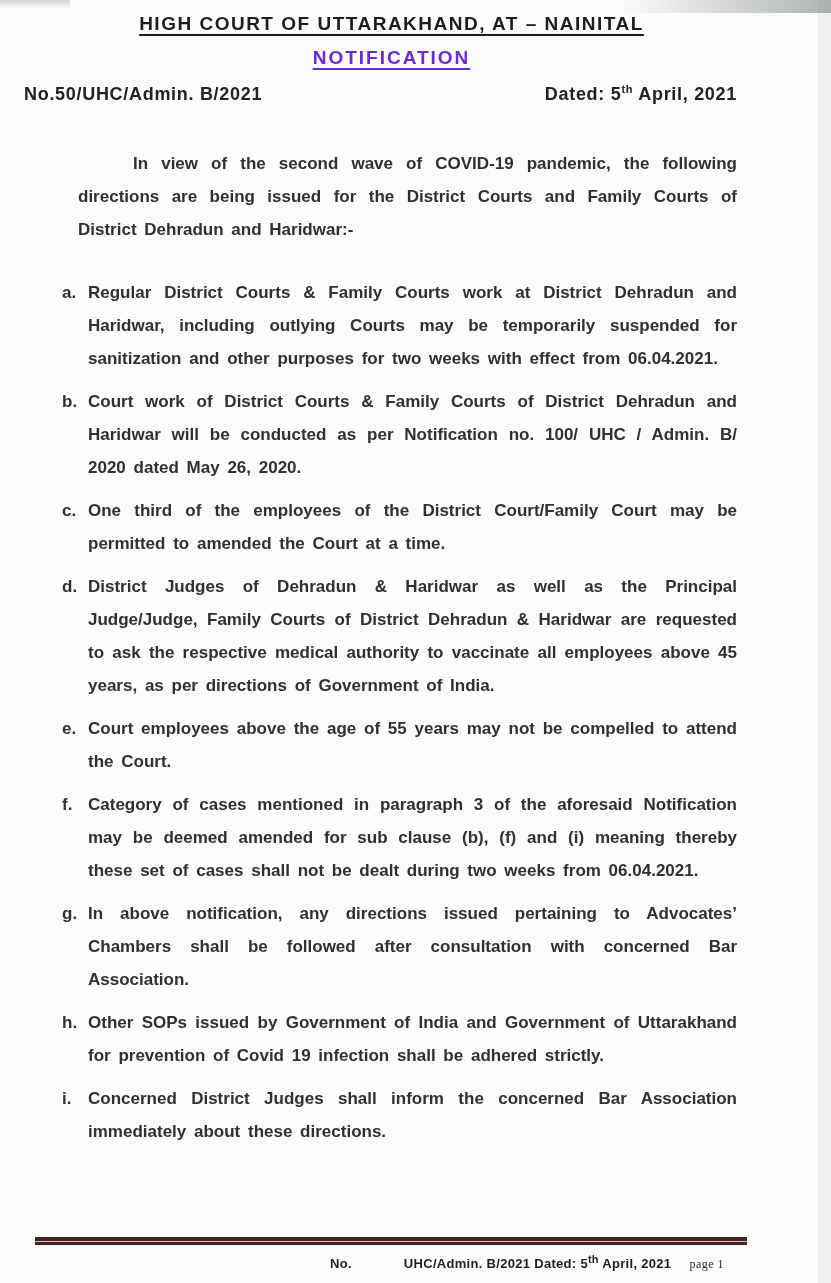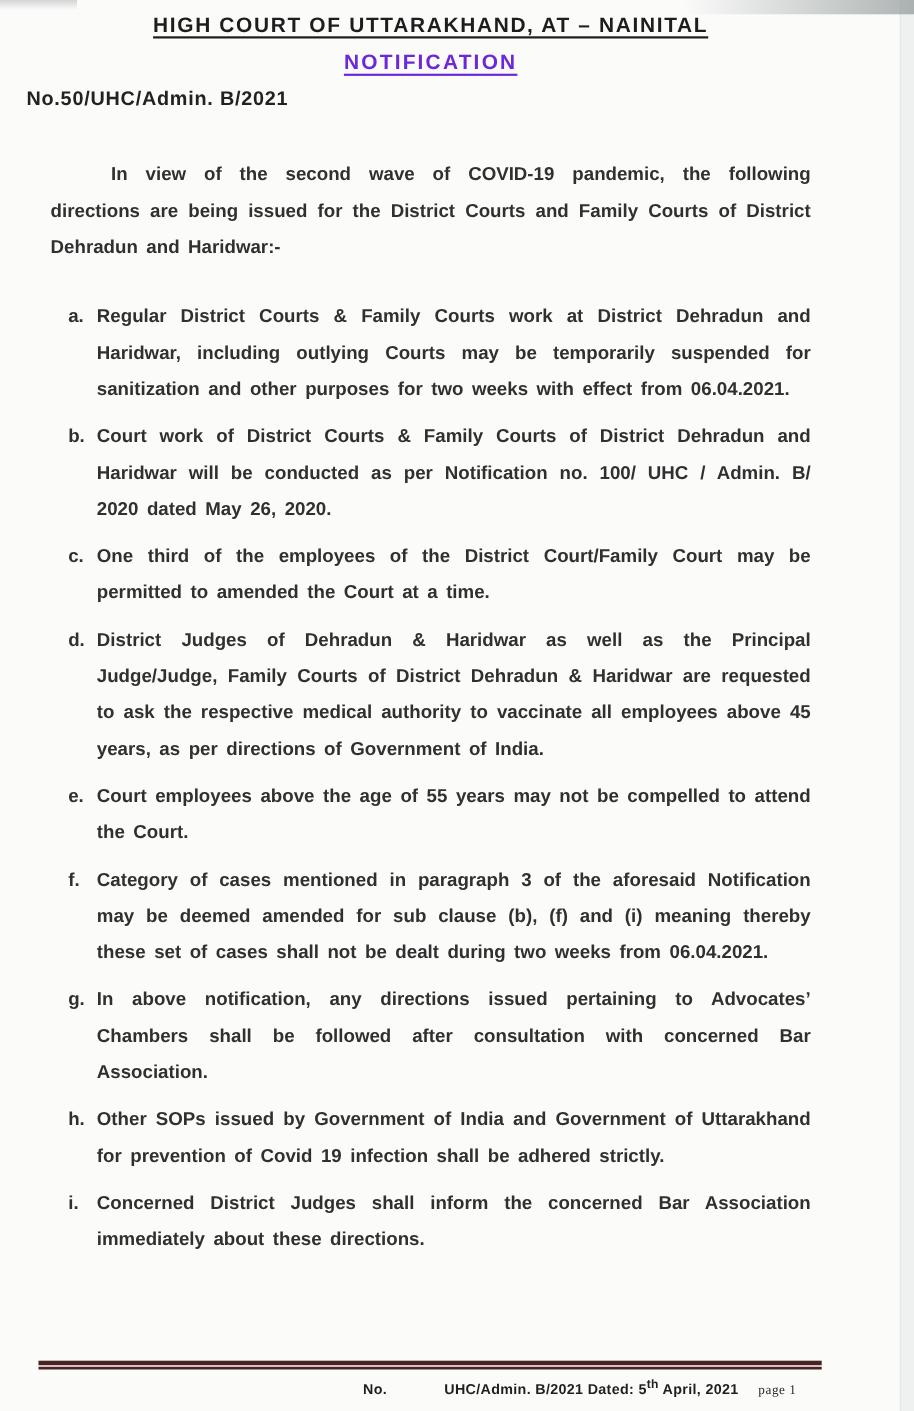--- a/index.html
+++ b/index.html
@@ -54,20 +54,21 @@
   }
   sup { font-size: 11px; font-weight: 700; }
 
   .intro {
     margin-top: 42px;
     font-size: 17px; font-weight: 600; line-height: 33px;
     text-align: justify; text-justify: inter-word;
     word-spacing: 3px;
     text-indent: 55px;
     color: #303030;
+    margin-left: 32px;
   }
 
   .directions { margin-top: 30px; }
   .direction-item {
     display: flex; align-items: flex-start;
     margin-bottom: 10px;
     padding-left: 16px;
   }
   .d-label {
     flex: 0 0 26px;
@@ -110,20 +111,21 @@
 
 <div class="page">
 
   <div class="content">
     <h1 class="doc-title">HIGH COURT OF UTTARAKHAND, AT – NAINITAL</h1>
     <h2 class="doc-subtitle">NOTIFICATION</h2>
   </div>
 
   <div class="ref-row">
     <span>No.50/UHC/Admin. B/2021</span>
+    <span><span>Dated: 5</span><sup>th</sup><span> April, 2021</span></span>
   </div>
 
   <div class="content">
     <p class="intro">In view of the second wave of COVID-19 pandemic, the following directions are being issued for the District Courts and Family Courts of District Dehradun and Haridwar:-</p>
 
     <div class="directions" id="directions-list">
         <div class="direction-item">
           <span class="d-label">a.</span>
           <span class="d-text">Regular District Courts &amp; Family Courts work at District Dehradun and Haridwar, including outlying Courts may be temporarily suspended for sanitization and other purposes for two weeks with effect from 06.04.2021.</span>
         </div>

